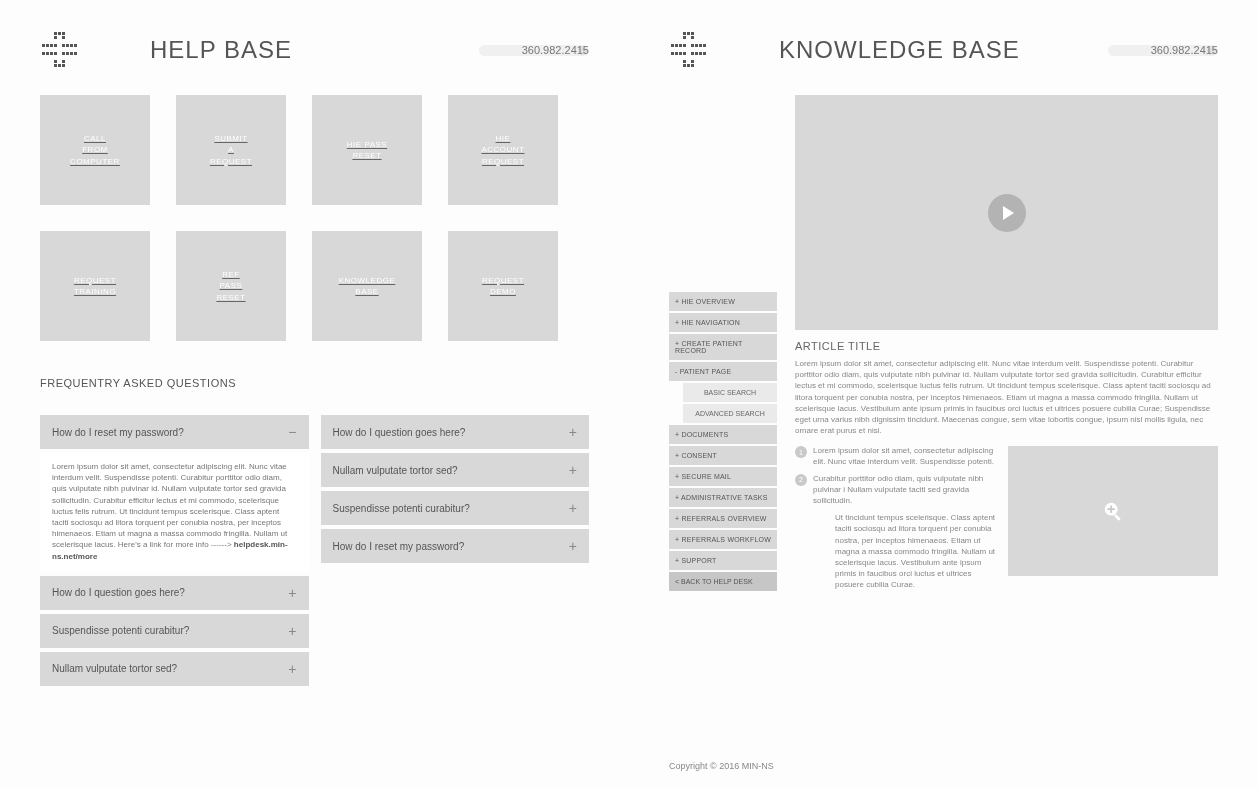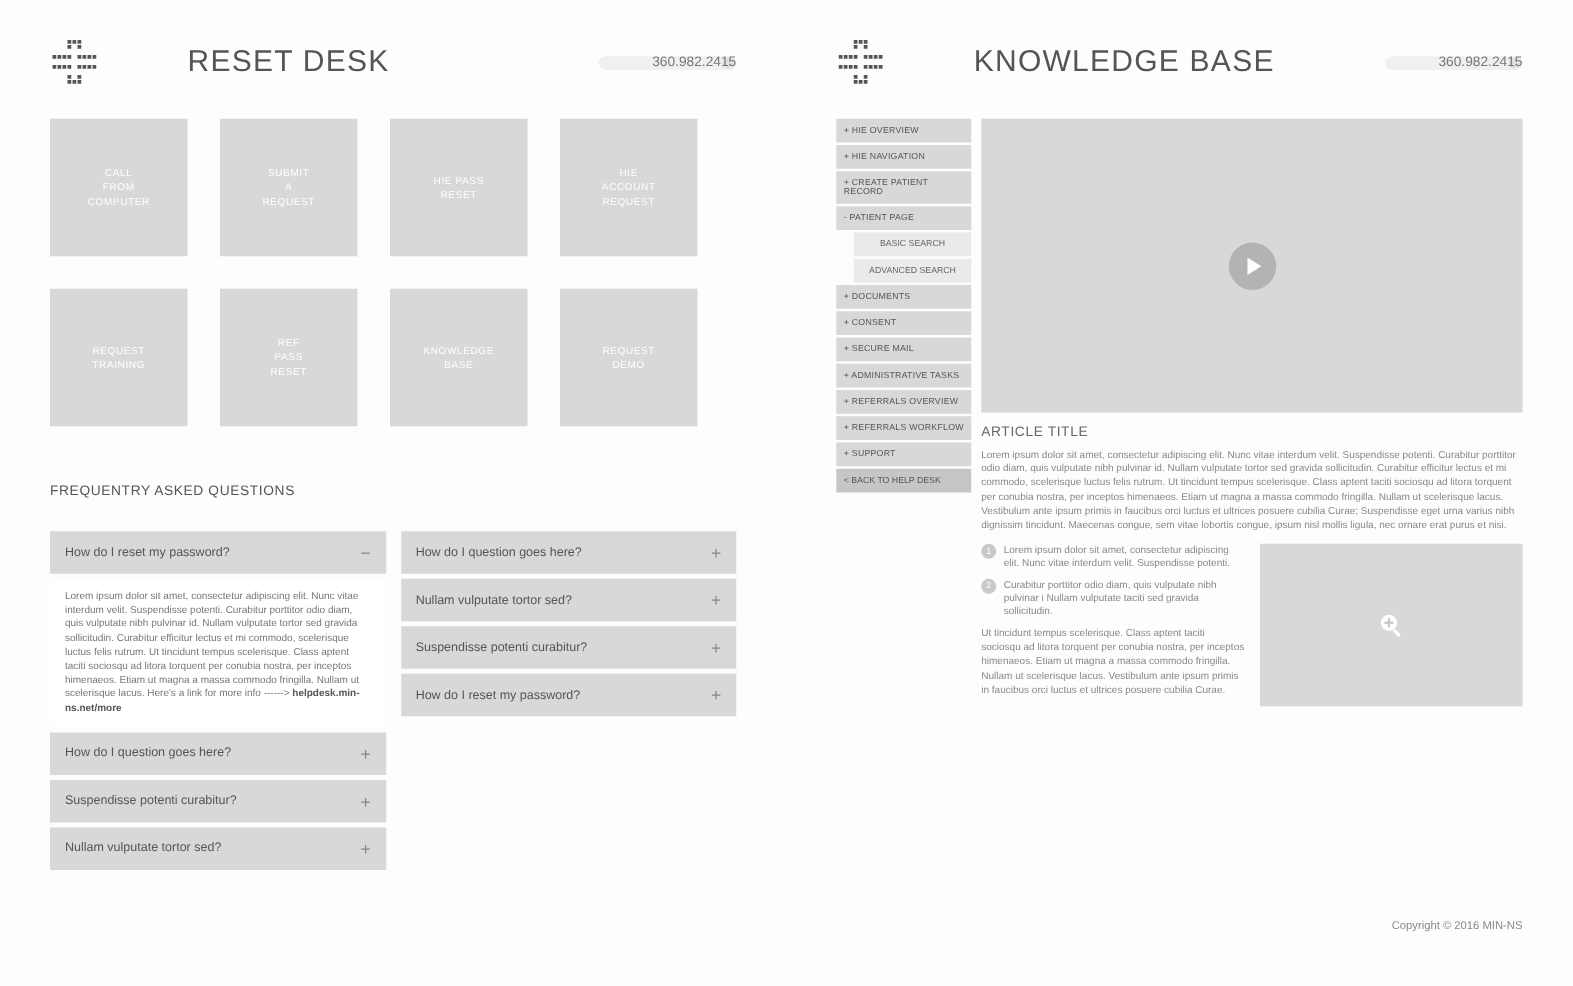--- a/index.html
+++ b/index.html
@@ -6,50 +6,50 @@
   body { font-family: Arial, Helvetica, sans-serif; background: #fdfdfd; color: #666; font-size: 10px; }
   .canvas { width: 1258px; min-height: 789px; margin: 0 auto; background: #fdfdfd; display: flex; }
   .panel { width: 50%; padding: 30px 40px 10px 40px; position: relative; }
   .header { display: flex; align-items: center; margin-bottom: 25px; }
   .logo { width: 40px; height: 40px; margin-right: 70px; }
   .title { font-size: 24px; font-weight: 300; color: #555; letter-spacing: 1px; }
   .search-pill { position: absolute; top: 45px; right: 40px; width: 110px; height: 11px; background: #f0f0f0; border-radius: 6px; }
   .search-pill::after { content:''; position:absolute; right:2px; top:1px; width:9px; height:9px; background:#e0e0e0; border-radius:50%; }
   .phone { position: absolute; top: 44px; right: 40px; font-size: 11px; color: #777; }
   
-  .tiles { display: grid; grid-template-columns: repeat(4, 110px); grid-gap: 26px 26px; margin-top: 20px; margin-bottom: 46px; }
+  .tiles { display: grid; grid-template-columns: repeat(4, 110px); grid-gap: 26px 26px; margin-top: 20px; margin-bottom: 36px; text-decoration: underline; }
   .tile { width: 110px; height: 110px; background: #d8d8d8; display: flex; align-items: center; justify-content: center; text-align: center; font-size: 8px; color: #fff; letter-spacing: 0.5px; line-height: 1.4; padding: 0 8px; cursor: pointer; }
   .section-label { font-size: 11px; color: #555; letter-spacing: 0.5px; margin-bottom: 26px; }
   .faq-cols { display: flex; gap: 12px; }
   .faq-col { flex: 1; display: flex; flex-direction: column; gap: 4px; }
   .faq-row { background: #d8d8d8; padding: 9px 12px; font-size: 10px; color: #555; display: flex; justify-content: space-between; align-items: center; cursor: pointer; }
   .plus { font-size: 14px; color: #888; }
   .faq-body { background: #fff; padding: 8px 12px 10px 12px; font-size: 8px; line-height: 1.4; color: #777; }
   .faq-body a { color: #555; font-weight: bold; text-decoration: none; }
   
-  .kb-body { display: flex; gap: 8px; margin-top: 20px; }
+  .kb-body { display: flex; gap: 18px; margin-top: 20px; align-items: flex-end; }
   .sidebar { width: 108px; display: flex; flex-direction: column; gap: 2px; }
   .side-item { background: #d8d8d8; font-size: 7px; color: #555; padding: 6px 6px; cursor: pointer; letter-spacing: 0.2px; }
   .side-sub { background: #eaeaea; margin-left: 14px; font-size: 7px; color: #666; padding: 6px 6px; text-align: center; cursor: pointer; }
   .side-back { background: #c6c6c6; font-size: 7px; color: #555; padding: 6px 6px; cursor: pointer; }
   .article { flex: 1; }
   .video { width: 100%; height: 235px; background: #d8d8d8; display:flex; align-items:center; justify-content:center; margin-bottom: 10px; cursor:pointer; }
   .play { width: 38px; height: 38px; border-radius: 50%; background: #b3b3b3; display:flex; align-items:center; justify-content:center; }
   .play-tri { width:0; height:0; border-left:11px solid #fff; border-top:7px solid transparent; border-bottom:7px solid transparent; margin-left:3px; }
   .article-title { font-size: 11px; color: #666; letter-spacing: 0.5px; margin-bottom: 6px; }
   .article-p { font-size: 8px; color: #888; line-height: 1.4; margin-bottom: 10px; }
   .article-row2 { display:flex; gap: 12px; }
   .steps { flex:1; }
   .step { display:flex; gap:6px; margin-bottom:6px; }
   .step-num { width:12px; height:12px; min-width:12px; border-radius:50%; background:#c9c9c9; color:#fff; font-size:7px; display:flex; align-items:center; justify-content:center; }
   .step-text { font-size:8px; color:#888; line-height:1.35; }
-  .steps-p2 { font-size:8px; color:#888; line-height:1.4; margin-top:6px; }
+  .steps-p2 { font-size:8px; color:#888; line-height:1.4; margin-top:6px;margin-left:40px; }
   .zoom-box { width:210px; height:130px; background:#d8d8d8; display:flex; align-items:center; justify-content:center; cursor:pointer; }
   .magnifier { width:22px; height:22px; }
-  .footer-r { text-align:right; font-size:9px; color:#888; margin-top:170px; }
+  .footer-r { text-align:left; font-size:9px; color:#888; margin-top:170px; }
 </style>
 </head>
 <body>
 
 <div class="canvas">
 
   <div class="panel">
     <div class="header">
       <svg class="logo" viewBox="0 0 40 40">
         <g fill="#555">
@@ -74,21 +74,21 @@
             <rect x="26" y="22" width="3" height="3"></rect>
             <rect x="30" y="22" width="3" height="3"></rect>
             <rect x="34" y="22" width="3" height="3"></rect>
         <rect x="14" y="30" width="3" height="3"></rect>
             <rect x="22" y="30" width="3" height="3"></rect>
         <rect x="14" y="34" width="3" height="3"></rect>
             <rect x="18" y="34" width="3" height="3"></rect>
             <rect x="22" y="34" width="3" height="3"></rect>
           </g>
       </svg>
-      <div class="title">RESET DESK</div>
+      <div class="title">HELP BASE</div>
     </div>
     <div class="search-pill"></div>
     <div class="phone">360.982.2415</div>
 
     <div class="tiles">
       <div class="tile">CALL<br>FROM<br>COMPUTER</div>
       <div class="tile">SUBMIT<br>A<br>REQUEST</div>
       <div class="tile">HIE PASS<br>RESET</div>
       <div class="tile">HIE<br>ACCOUNT<br>REQUEST</div>
       <div class="tile">REQUEST<br>TRAINING</div>

